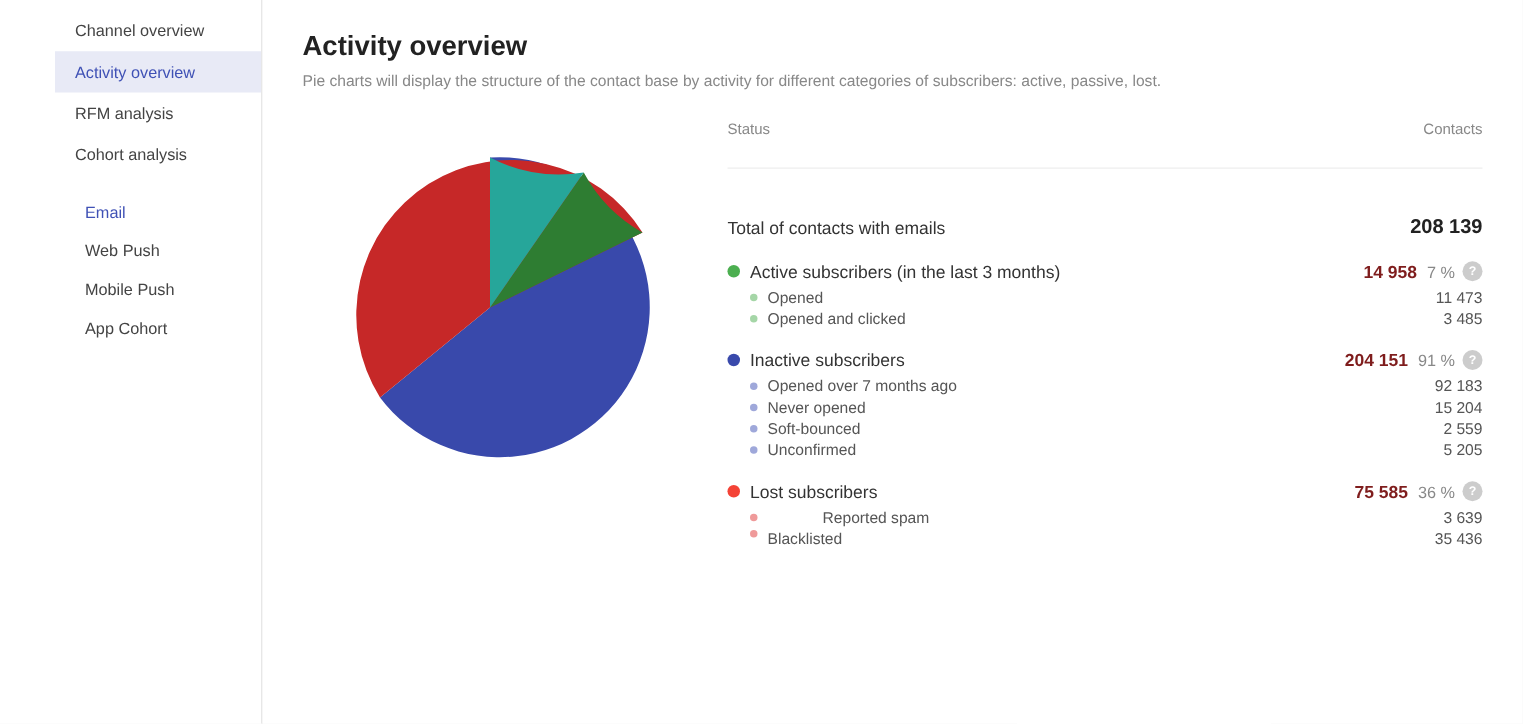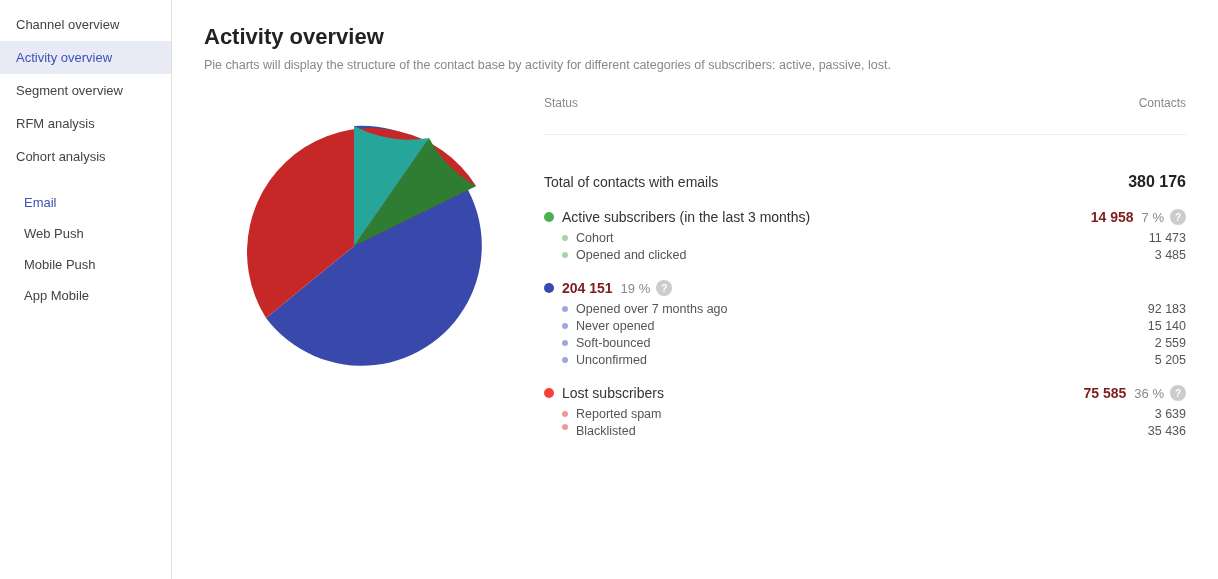--- a/index.html
+++ b/index.html
@@ -1,25 +1,26 @@
 <!DOCTYPE html>
 <html><head>
   <meta charset="utf-8">
   <style>
     * { box-sizing: border-box; margin: 0; padding: 0; }
     body { font-family: -apple-system, BlinkMacSystemFont, 'Segoe UI', Arial, sans-serif; font-size: 13px; background: #f5f5f5; color: #333; display: flex; height: 579px; overflow: hidden; }
 
     
     .sidebar {
-      width: 172px;
+      width: 210px;
       background: #fff;
       border-right: 1px solid #e0e0e0;
       padding-top: 8px;
       flex-shrink: 0;
       overflow-y: auto;
+      padding-left: 44px;
     }
     .sidebar-item {
       padding: 9px 16px;
       cursor: pointer;
       color: #444;
       font-size: 13px;
       border-radius: 0;
       white-space: nowrap;
     }
     .sidebar-item.active { background: #e8eaf6; color: #3f51b5; font-weight: 500; }
@@ -180,28 +181,27 @@
       color: #555;
     }
   </style>
 </head>
 <body>
 
 <nav class="sidebar">
   <div id="sidebar-items-container">
       <div class="sidebar-item">Channel overview</div>
       <div class="sidebar-item active">Activity overview</div>
-      <div class="sidebar-item">Segment overview</div>
       <div class="sidebar-item">RFM analysis</div>
       <div class="sidebar-item">Cohort analysis</div>
       <div class="sidebar-section-label"></div>
       <div class="sidebar-item-sub active">Email</div>
       <div class="sidebar-item-sub">Web Push</div>
       <div class="sidebar-item-sub">Mobile Push</div>
-      <div class="sidebar-item-sub">App Mobile</div>
+      <div class="sidebar-item-sub">App Cohort</div>
     </div>
 </nav>
 
 <main class="main">
   <h1 class="page-title">Activity overview</h1>
   <p class="page-subtitle">Pie charts will display the structure of the contact base by activity for different categories of subscribers: active, passive, lost.</p>
 
   <div class="content-row">
 
     <div class="chart-area">
@@ -218,70 +218,71 @@
     </div>
 
     <div class="stats-area">
       <div class="stats-header">
         <span class="stats-header-label">Status</span>
         <span class="stats-header-label">Contacts</span>
       </div>
 
       <div class="total-row">
         <span class="total-label">Total of contacts with emails</span>
-        <span class="total-value">380 176</span>
+        <span class="total-value">208 139</span>
       </div>
 
       <div id="groups-container">
           <div class="subscriber-group">
             <div class="subscriber-main-row">
               <div class="dot" style="background: rgb(76, 175, 80);"></div>
               <span class="subscriber-label">Active subscribers (in the last 3 months)</span>
               <span class="subscriber-count">14 958</span>
               <span class="subscriber-pct">7 %</span>
               <span class="help-icon">?</span>
             </div>
             <div class="sub-items">
               <div class="sub-item-row">
                 <span style="display: flex; align-items: center; flex: 1 1 0%;">
                   <div class="sub-dot" style="background: rgb(165, 214, 167);"></div>
-                  <span class="sub-item-label">Cohort</span>
+                  <span class="sub-item-label">Opened</span>
                 </span>
                 <span class="sub-item-value">11 473</span>
               </div>
               <div class="sub-item-row">
                 <span style="display: flex; align-items: center; flex: 1 1 0%;">
                   <div class="sub-dot" style="background: rgb(165, 214, 167);"></div>
                   <span class="sub-item-label">Opened and clicked</span>
                 </span>
                 <span class="sub-item-value">3 485</span>
               </div>
             </div>
           </div>
           <div class="subscriber-group">
             <div class="subscriber-main-row">
               <div class="dot" style="background: rgb(57, 73, 171);"></div>
+              <span class="subscriber-label">Inactive subscribers</span>
               <span class="subscriber-count">204 151</span>
-              <span class="subscriber-pct">19 %</span>
+              <span class="subscriber-pct">91 %</span>
               <span class="help-icon">?</span>
             </div>
             <div class="sub-items">
               <div class="sub-item-row">
                 <span style="display: flex; align-items: center; flex: 1 1 0%;">
                   <div class="sub-dot" style="background: rgb(159, 168, 218);"></div>
                   <span class="sub-item-label">Opened over 7 months ago</span>
                 </span>
                 <span class="sub-item-value">92 183</span>
               </div>
               <div class="sub-item-row">
                 <span style="display: flex; align-items: center; flex: 1 1 0%;">
                   <div class="sub-dot" style="background: rgb(159, 168, 218);"></div>
                   <span class="sub-item-label">Never opened</span>
                 </span>
-                <span class="sub-item-value">15 140</span>
+                <span class="sub-item-value">15 204</span>
               </div>
               <div class="sub-item-row">
                 <span style="display: flex; align-items: center; flex: 1 1 0%;">
                   <div class="sub-dot" style="background: rgb(159, 168, 218);"></div>
                   <span class="sub-item-label">Soft-bounced</span>
                 </span>
                 <span class="sub-item-value">2 559</span>
               </div>
               <div class="sub-item-row">
                 <span style="display: flex; align-items: center; flex: 1 1 0%;">
@@ -295,21 +296,21 @@
           <div class="subscriber-group">
             <div class="subscriber-main-row">
               <div class="dot" style="background: rgb(244, 67, 54);"></div>
               <span class="subscriber-label">Lost subscribers</span>
               <span class="subscriber-count">75 585</span>
               <span class="subscriber-pct">36 %</span>
               <span class="help-icon">?</span>
             </div>
             <div class="sub-items">
               <div class="sub-item-row">
-                <span style="display: flex; align-items: center; flex: 1 1 0%;">
+                <span style="display: flex; align-items: center; flex: 1 1 0%; gap: 44px;">
                   <div class="sub-dot" style="background: rgb(239, 154, 154);"></div>
                   <span class="sub-item-label">Reported spam</span>
                 </span>
                 <span class="sub-item-value">3 639</span>
               </div>
               <div class="sub-item-row">
                 <span style="display: flex; align-items: flex-start; flex: 1 1 0%;">
                   <div class="sub-dot" style="background: rgb(239, 154, 154);"></div>
                   <span class="sub-item-label">Blacklisted</span>
                 </span>

